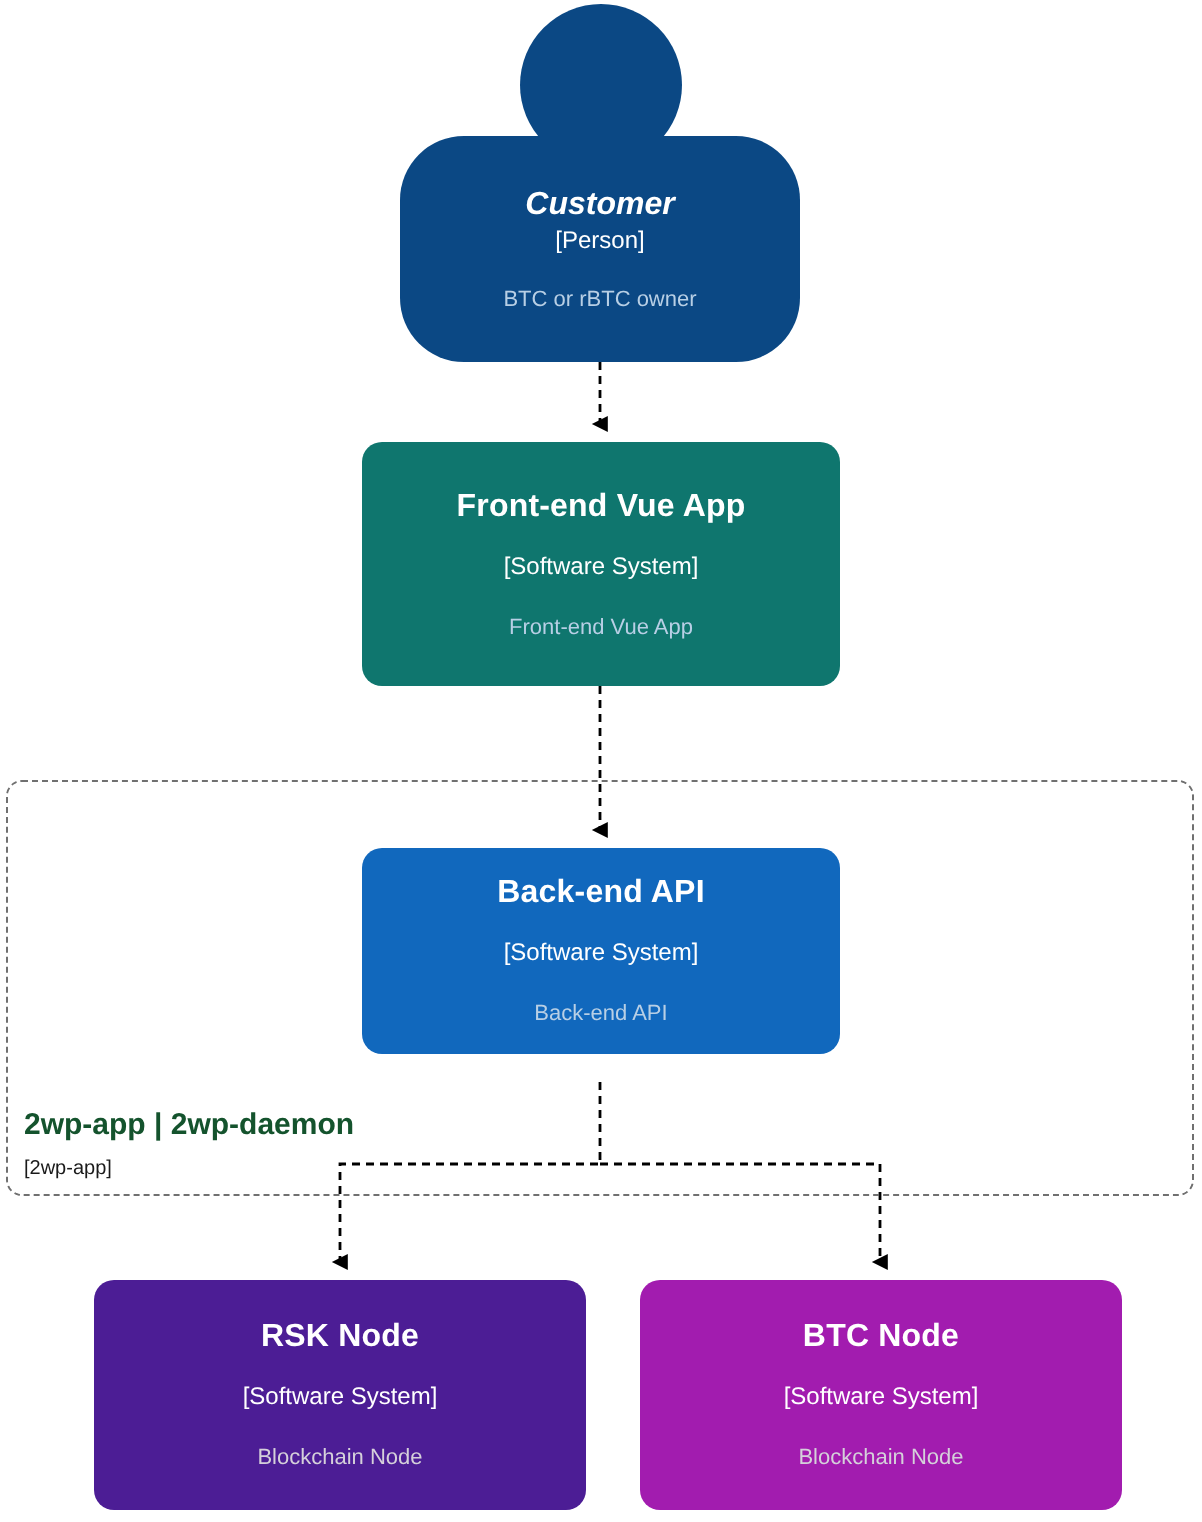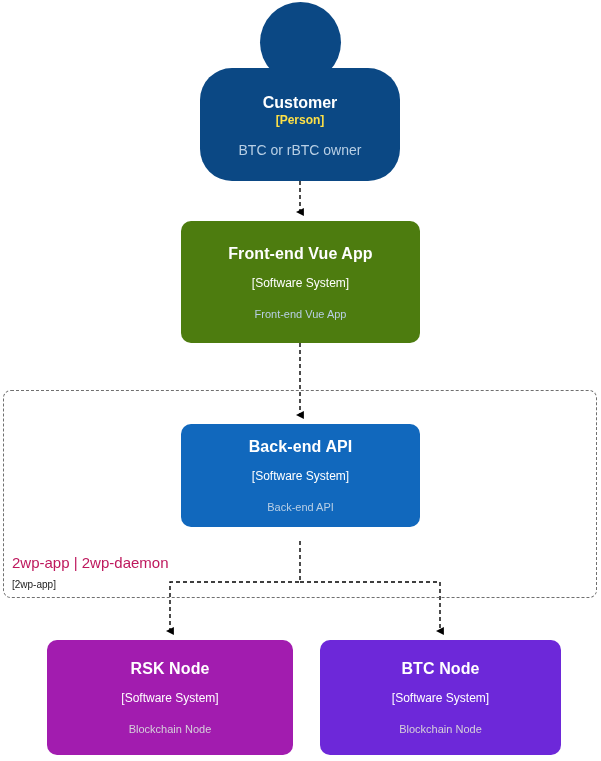--- a/index.html
+++ b/index.html
@@ -72,52 +72,52 @@
     justify-content: center;
     text-align: center;
     border-radius: 32px;
     padding: 0 12px;
   }
   .person-body .title {
     font-weight: bold;
     font-size: 16px;
     line-height: 19px;
     color: #ffffff;
+    font-style: italic;
   }
   .person-body .type {
     font-size: 12px;
     line-height: 15px;
-    color: #fde047;
+    color: #ffffff;
     margin-top: 1px;
-    font-weight: bold;
   }
   .person-body .desc {
-    font-size: 14px;
+    font-size: 11px;
     line-height: 14px;
     margin-top: 15px;
   }
 
   
   .boundary {
     position: absolute;
     box-sizing: border-box;
     border: 1px dashed #707070;
     border-radius: 8px;
     background: transparent;
   }
   .boundary-label {
     position: absolute;
     text-align: left;
     white-space: nowrap;
   }
   .boundary-label .bname {
-    font-weight: normal;
+    font-weight: bold;
     font-size: 15px;
     line-height: 18px;
-    color: #be185d;
+    color: #14532d;
   }
   .boundary-label .btype {
     font-size: 10px;
     line-height: 13px;
     color: #1a1a1a;
     margin-top: 6px;
   }
 </style>
 </head>
 <body>
@@ -154,37 +154,37 @@
     <div class="btype">[2wp-app]</div>
   </div>
 
   <div class="person-head" style="left:260px; top:2px; width:81px; height:81px; background:#0B4884;"></div>
   <div class="person-body" style="left:200px; top:68px; width:200px; height:113px; background:#0B4884;">
     <div class="title">Customer</div>
     <div class="type">[Person]</div>
     <div class="desc" style="color:#b8cfe5;">BTC or rBTC owner</div>
   </div>
 
-  <div class="node" style="left:181px; top:221px; width:239px; height:122px; background:#4d7c0f;">
+  <div class="node" style="left:181px; top:221px; width:239px; height:122px; background:#0f766e;">
     <div class="title">Front-end Vue App</div>
     <div class="type">[Software System]</div>
     <div class="desc" style="color:#b8cfe5;">Front-end Vue App</div>
   </div>
 
   <div class="node" style="left:181px; top:424px; width:239px; height:103px; background:#1168BD;">
     <div class="title">Back-end API</div>
     <div class="type">[Software System]</div>
     <div class="desc" style="color:#b8cfe5;">Back-end API</div>
   </div>
 
-  <div class="node" style="left:47px; top:640px; width:246px; height:115px; background:#a21caf;">
+  <div class="node" style="left:47px; top:640px; width:246px; height:115px; background:#4c1d95;">
     <div class="title">RSK Node</div>
     <div class="type">[Software System]</div>
     <div class="desc" style="color:#d5d0da;">Blockchain Node</div>
   </div>
 
-  <div class="node" style="left:320px; top:640px; width:241px; height:115px; background:#6d28d9;">
+  <div class="node" style="left:320px; top:640px; width:241px; height:115px; background:#a21caf;">
     <div class="title">BTC Node</div>
     <div class="type">[Software System]</div>
     <div class="desc" style="color:#d5d0da;">Blockchain Node</div>
   </div>
 
 </div>
 
 </body></html>

